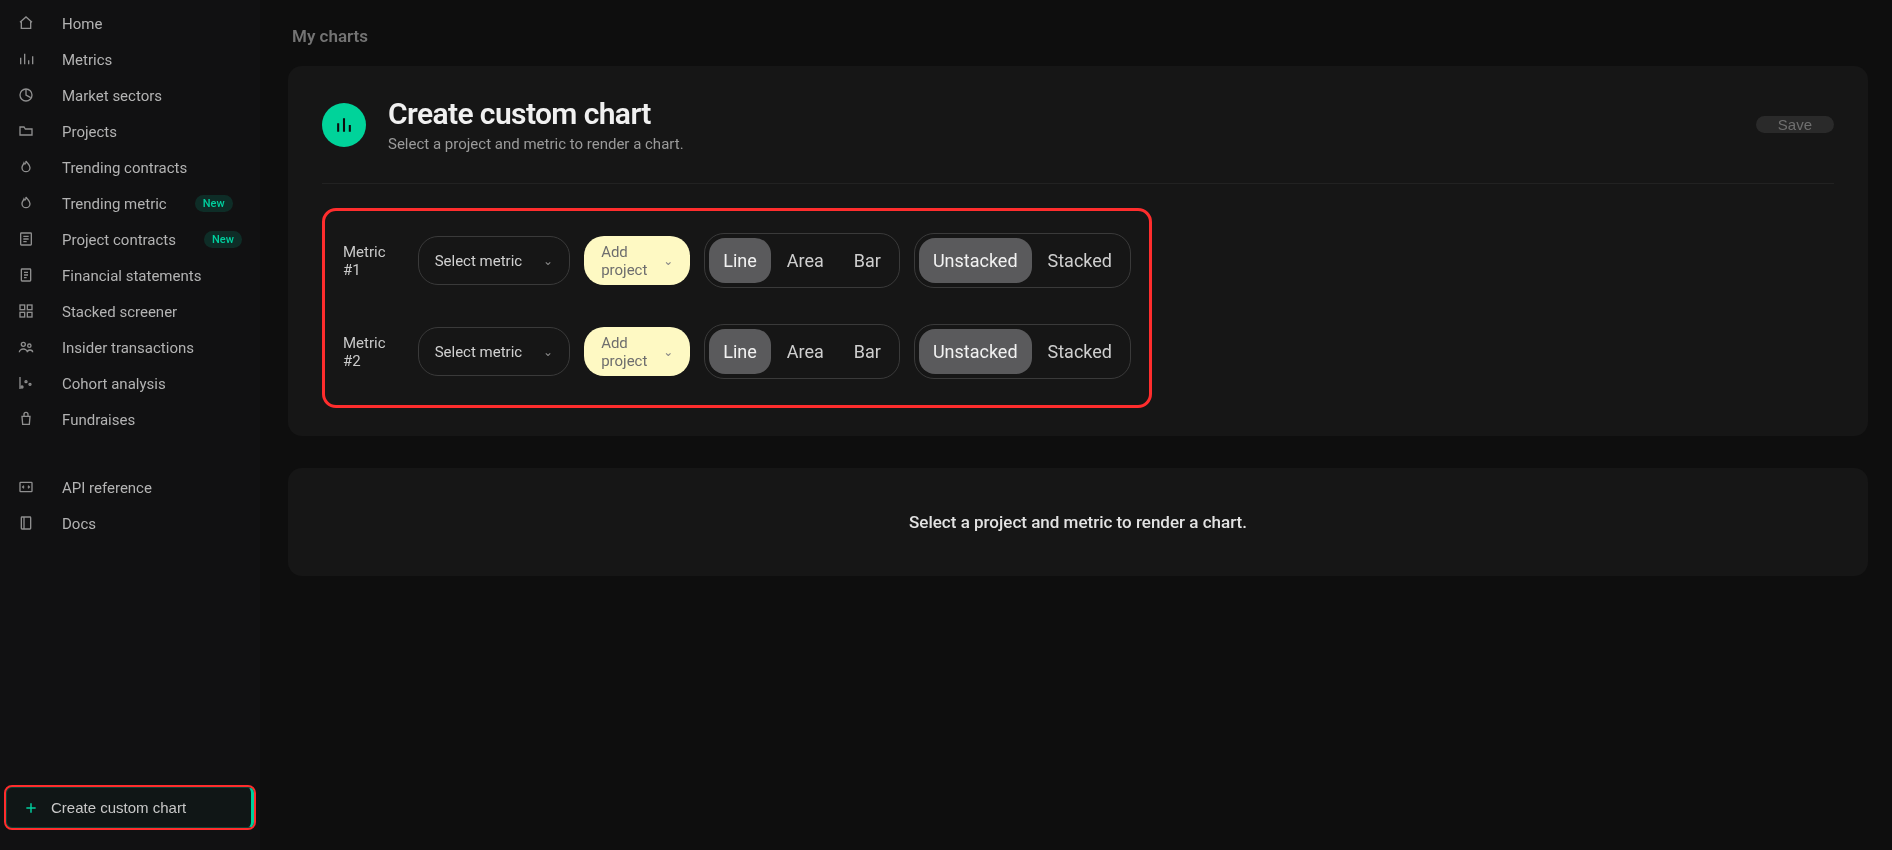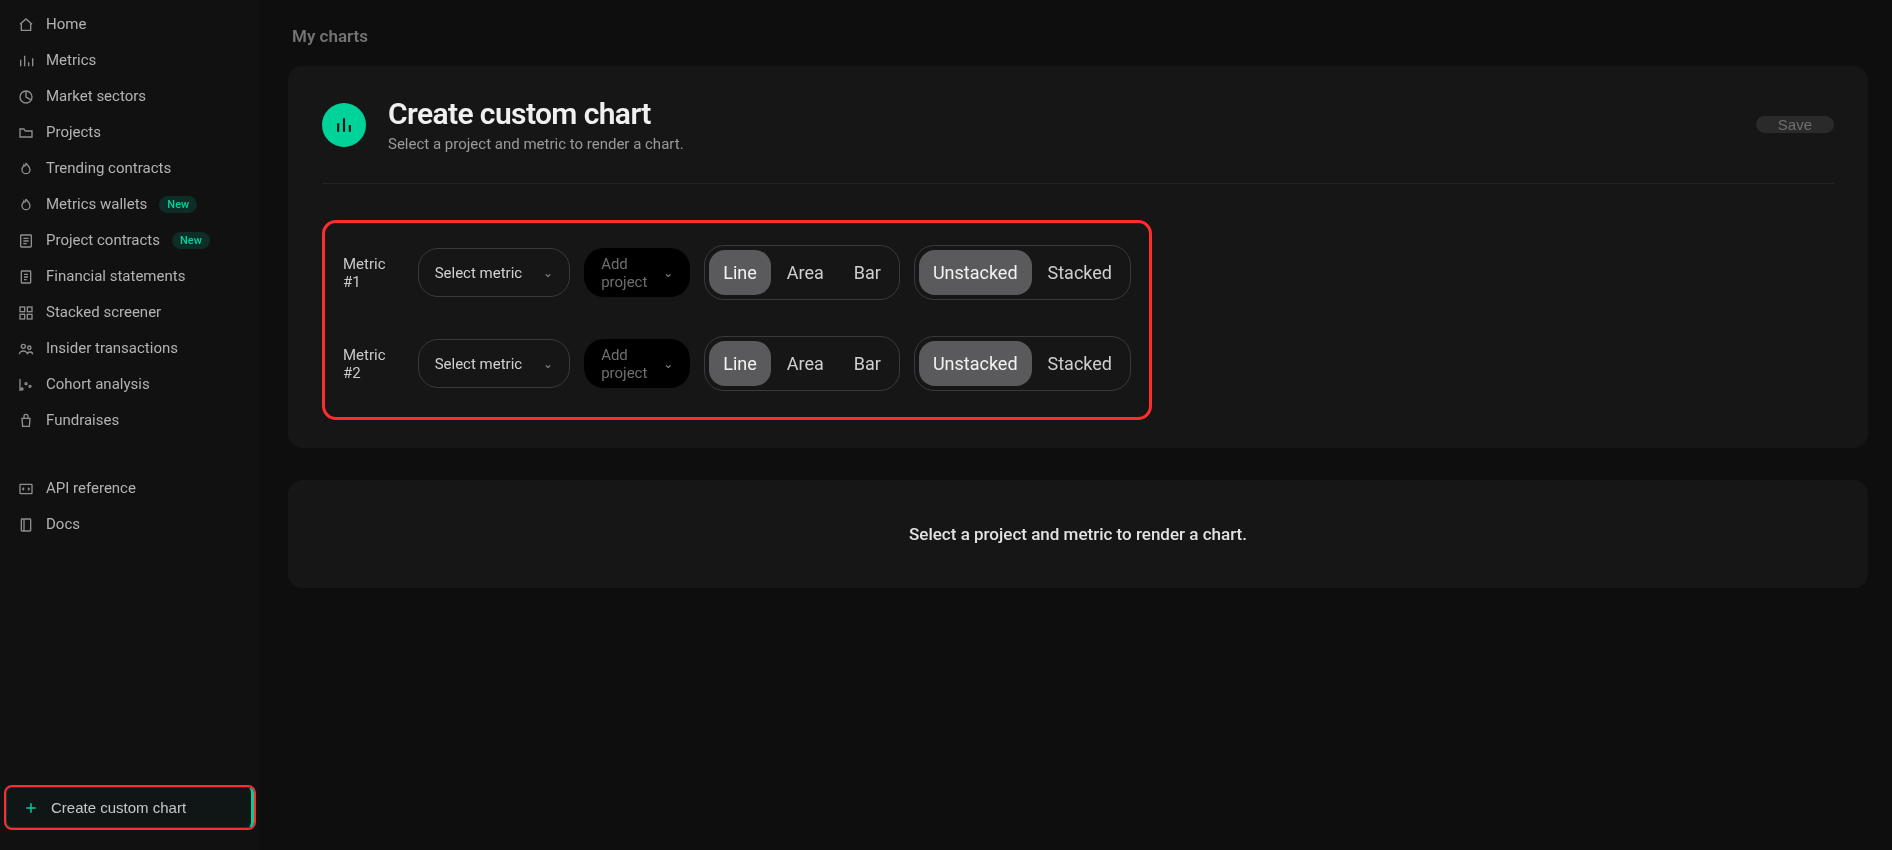--- a/index.html
+++ b/index.html
@@ -18,22 +18,22 @@
     width: 260px;
     flex-shrink: 0;
     background: #111112;
     padding: 4px 4px 10px 4px;
     display: flex;
     flex-direction: column;
   }
   .nav { padding-top: 2px; }
   .nav-item {
     display: flex;
-    align-items: flex-end;
-    gap: 12px;
+    align-items: flex-start;
+    gap: 28px;
     padding: 9px 14px;
     color: #b3b3b3;
     font-size: 15px;
     cursor: pointer;
     border-radius: 6px;
   }
   .nav-item .icon {
     width: 16px; height: 16px;
     display: inline-flex; align-items: center; justify-content: center;
     color: #8f8f8f;
@@ -122,21 +122,21 @@
     background: #2a2a2a;
     color: #6f6f6f;
     border: none;
     border-radius: 10px;
     padding: 0 22px;
     font-size: 15px;
     cursor: default;
   }
 
   .metrics-area {
-    margin-top: 36px;
+    margin-top: 24px;
     border: 3px solid #ff2d2d;
     border-radius: 14px;
     padding: 22px 18px 26px 18px;
     max-width: 830px;
   }
   .metric-row {
     display: flex;
     align-items: center;
     gap: 14px;
     margin-bottom: 36px;
@@ -155,21 +155,21 @@
     height: 49px;
     padding: 0 16px;
     border: 1px solid #3a3a3a;
     border-radius: 20px;
     background: #161616;
     color: #d0d0d0;
     font-size: 15px;
     cursor: pointer;
   }
   .select-pill.disabled {
-    background: #000000;
+    background: #fef9c3;
     color: #6e6e6e;
     border-color: transparent;
     width: 135px;
   }
   .chev { color:#888; font-size:12px; }
 
   .toggle-group {
     display: inline-flex;
     align-items: center;
     border: 1px solid #3a3a3a;
@@ -250,21 +250,21 @@
             </svg>
           </span>
         <span>Trending contracts</span>
       </div>
       <div class="nav-item">
         <span class="icon">
             <svg width="16" height="16" viewBox="0 0 24 24" fill="none" stroke="currentColor" stroke-width="2">
               <path d="M12 3c2 4 6 5 6 10a6 6 0 11-12 0c0-3 2-4 3-7 1 2 3 3 3-3z"></path>
             </svg>
           </span>
-        <span>Metrics wallets</span>
+        <span>Trending metric</span>
         <span class="badge">New</span>
       </div>
       <div class="nav-item">
         <span class="icon">
             <svg width="16" height="16" viewBox="0 0 24 24" fill="none" stroke="currentColor" stroke-width="2">
               <rect x="4" y="3" width="16" height="18" rx="1"></rect>
               <path d="M8 8h8M8 12h8M8 16h5"></path>
             </svg>
           </span>
         <span>Project contracts</span>

